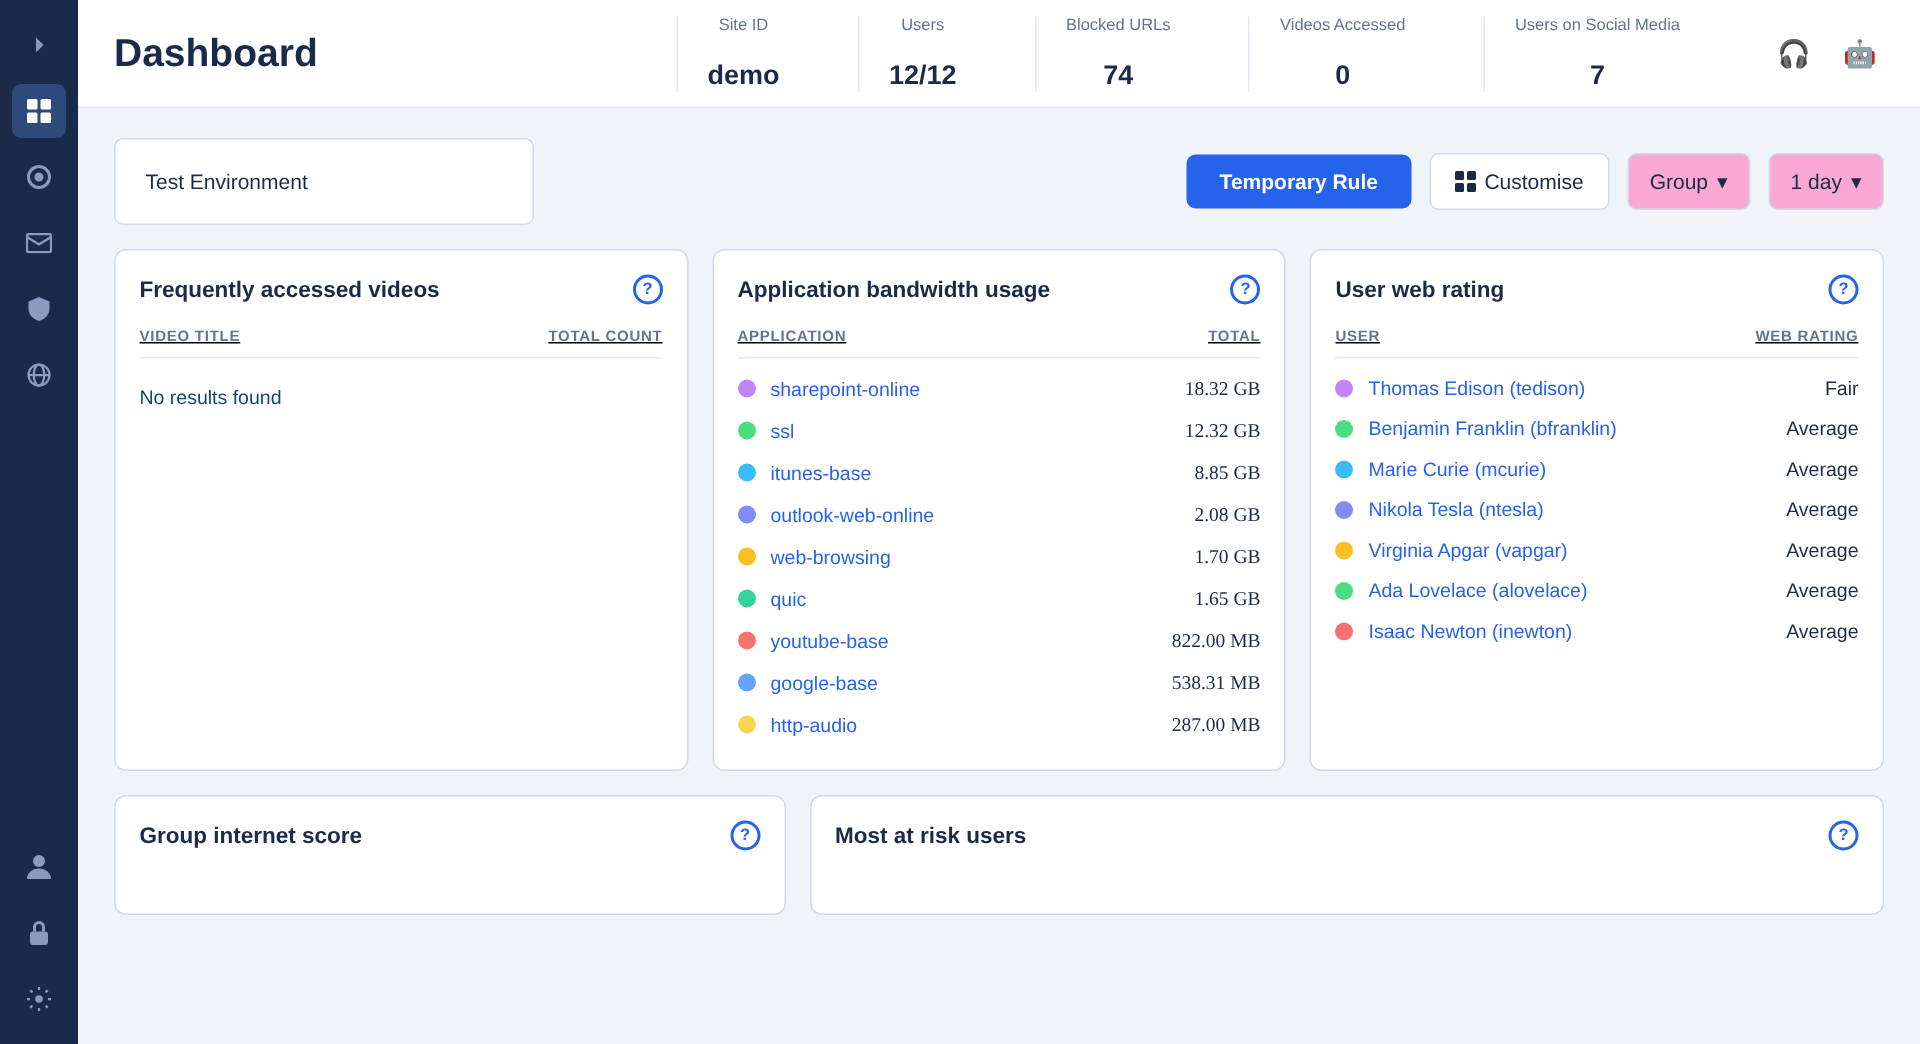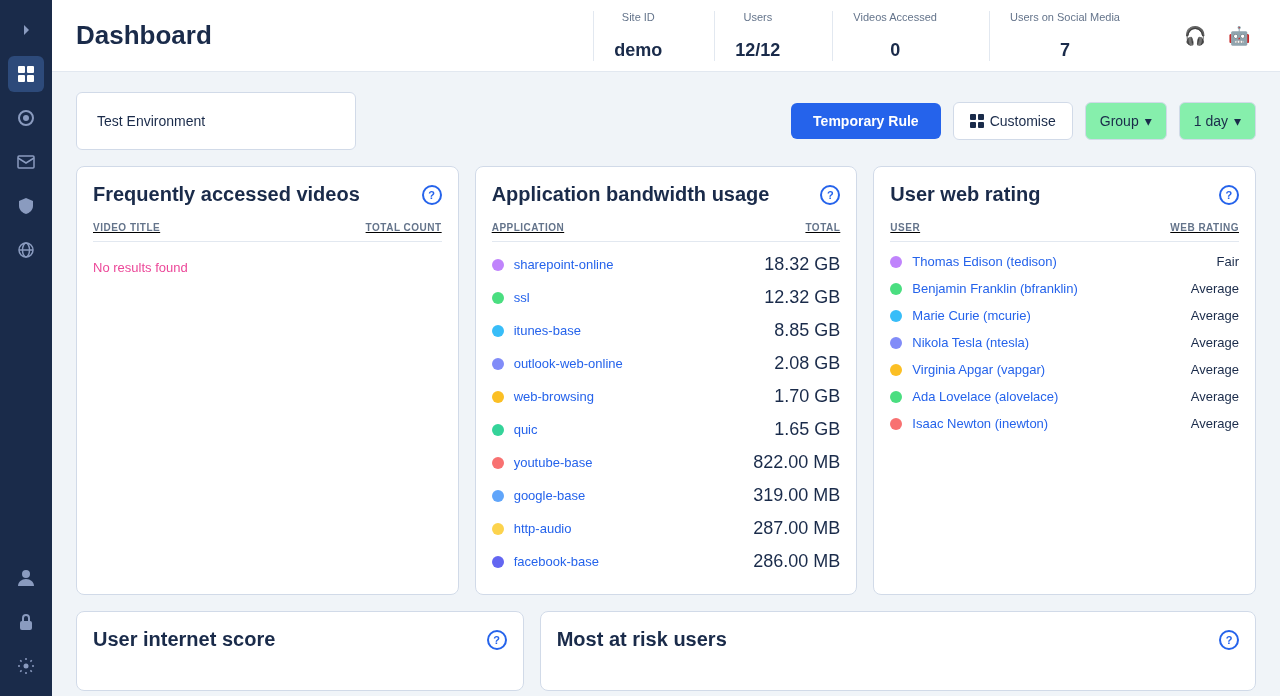--- a/index.html
+++ b/index.html
@@ -103,21 +103,21 @@
       color: #1a2b4a;
       border: 1px solid #d1dae8;
       border-radius: 6px;
       padding: 10px 16px;
       font-size: 14px;
       font-weight: 500;
       cursor: pointer;
       display: flex; align-items: center; gap: 6px;
     }
     .btn-dropdown {
-      background: #86efac;
+      background: #f9a8d4;
       color: #1a2b4a;
       border: 1px solid #d1dae8;
       border-radius: 6px;
       padding: 10px 14px;
       font-size: 14px;
       font-weight: 500;
       cursor: pointer;
       display: flex; align-items: center; gap: 6px;
     }
 
@@ -134,21 +134,21 @@
       border-radius: 8px;
       padding: 16px;
     }
     .card-header {
       display: flex;
       align-items: center;
       justify-content: space-between;
       margin-bottom: 12px;
     }
     .card-title {
-      font-size: 20px;
+      font-size: 15px;
       font-weight: 600;
       color: #1a2b4a;
     }
     .help-icon {
       width: 20px; height: 20px;
       border-radius: 50%;
       border: 2px solid #2563eb;
       display: flex; align-items: center; justify-content: center;
       font-size: 11px; font-weight: 700; color: #2563eb;
       cursor: pointer;
@@ -165,39 +165,39 @@
     }
     .col-header span {
       font-size: 10px;
       font-weight: 600;
       color: #64748b;
       text-transform: uppercase;
       letter-spacing: 0.5px;
     }
     .no-results {
       font-size: 13px;
-      color: #ec4899;
+      color: #0c4a6e;
       padding: 12px 0;
     }
 
     
     .app-row {
       display: flex;
       align-items: center;
       justify-content: space-between;
       padding: 6px 0;
     }
     .app-row-left { display: flex; align-items: center; gap: 10px; }
     .app-dot {
       width: 12px; height: 12px;
       border-radius: 50%;
       flex-shrink: 0;
     }
     .app-name { font-size: 13px; color: #2563eb; cursor: pointer; }
-    .app-total { font-size: 18px; color: #1a2b4a; }
+    .app-total { font-size: 13px; color: #1a2b4a; font-family: Liberation Serif, serif; }
 
     
     .user-row {
       display: flex;
       align-items: center;
       justify-content: space-between;
       padding: 6px 0;
       gap: 36px;
     }
     .user-row-left { display: flex; align-items: center; gap: 10px; }
@@ -290,20 +290,24 @@
   <div class="header">
     <span class="header-title">Dashboard</span>
 
     <div class="stat-block">
       <span class="stat-label">Site ID</span>
       <span class="stat-value">demo</span>
     </div>
     <div class="stat-block">
       <span class="stat-label">Users</span>
       <span class="stat-value">12/12</span>
+    </div>
+    <div class="stat-block">
+      <span class="stat-label">Blocked URLs</span>
+      <span class="stat-value">74</span>
     </div>
     <div class="stat-block">
       <span class="stat-label">Videos Accessed</span>
       <span class="stat-value">0</span>
     </div>
     <div class="stat-block">
       <span class="stat-label">Users on Social Media</span>
       <span class="stat-value">7</span>
     </div>
 
@@ -410,35 +414,28 @@
         <div class="app-dot" style="background:#f87171;"></div>
         <span class="app-name">youtube-base</span>
       </div>
       <span class="app-total">822.00 MB</span>
     </div>
             <div class="app-row">
       <div class="app-row-left">
         <div class="app-dot" style="background:#60a5fa;"></div>
         <span class="app-name">google-base</span>
       </div>
-      <span class="app-total">319.00 MB</span>
+      <span class="app-total">538.31 MB</span>
     </div>
             <div class="app-row">
       <div class="app-row-left">
         <div class="app-dot" style="background:#fcd34d;"></div>
         <span class="app-name">http-audio</span>
       </div>
       <span class="app-total">287.00 MB</span>
-    </div>
-            <div class="app-row">
-      <div class="app-row-left">
-        <div class="app-dot" style="background:#6366f1;"></div>
-        <span class="app-name">facebook-base</span>
-      </div>
-      <span class="app-total">286.00 MB</span>
     </div>
           </div>
       </div>
 
       <div class="card">
         <div class="card-header">
           <span class="card-title">User web rating</span>
           <div class="help-icon">?</div>
         </div>
         <div class="col-header">
@@ -496,21 +493,21 @@
       <span class="user-rating">Average</span>
     </div>
           </div>
       </div>
 
     </div>
 
     <div class="cards-row-bottom">
       <div class="card-bottom">
         <div class="card-header">
-          <span class="card-title">User internet score</span>
+          <span class="card-title">Group internet score</span>
           <div class="help-icon">?</div>
         </div>
       </div>
       <div class="card-bottom">
         <div class="card-header">
           <span class="card-title">Most at risk users</span>
           <div class="help-icon">?</div>
         </div>
       </div>
     </div>

